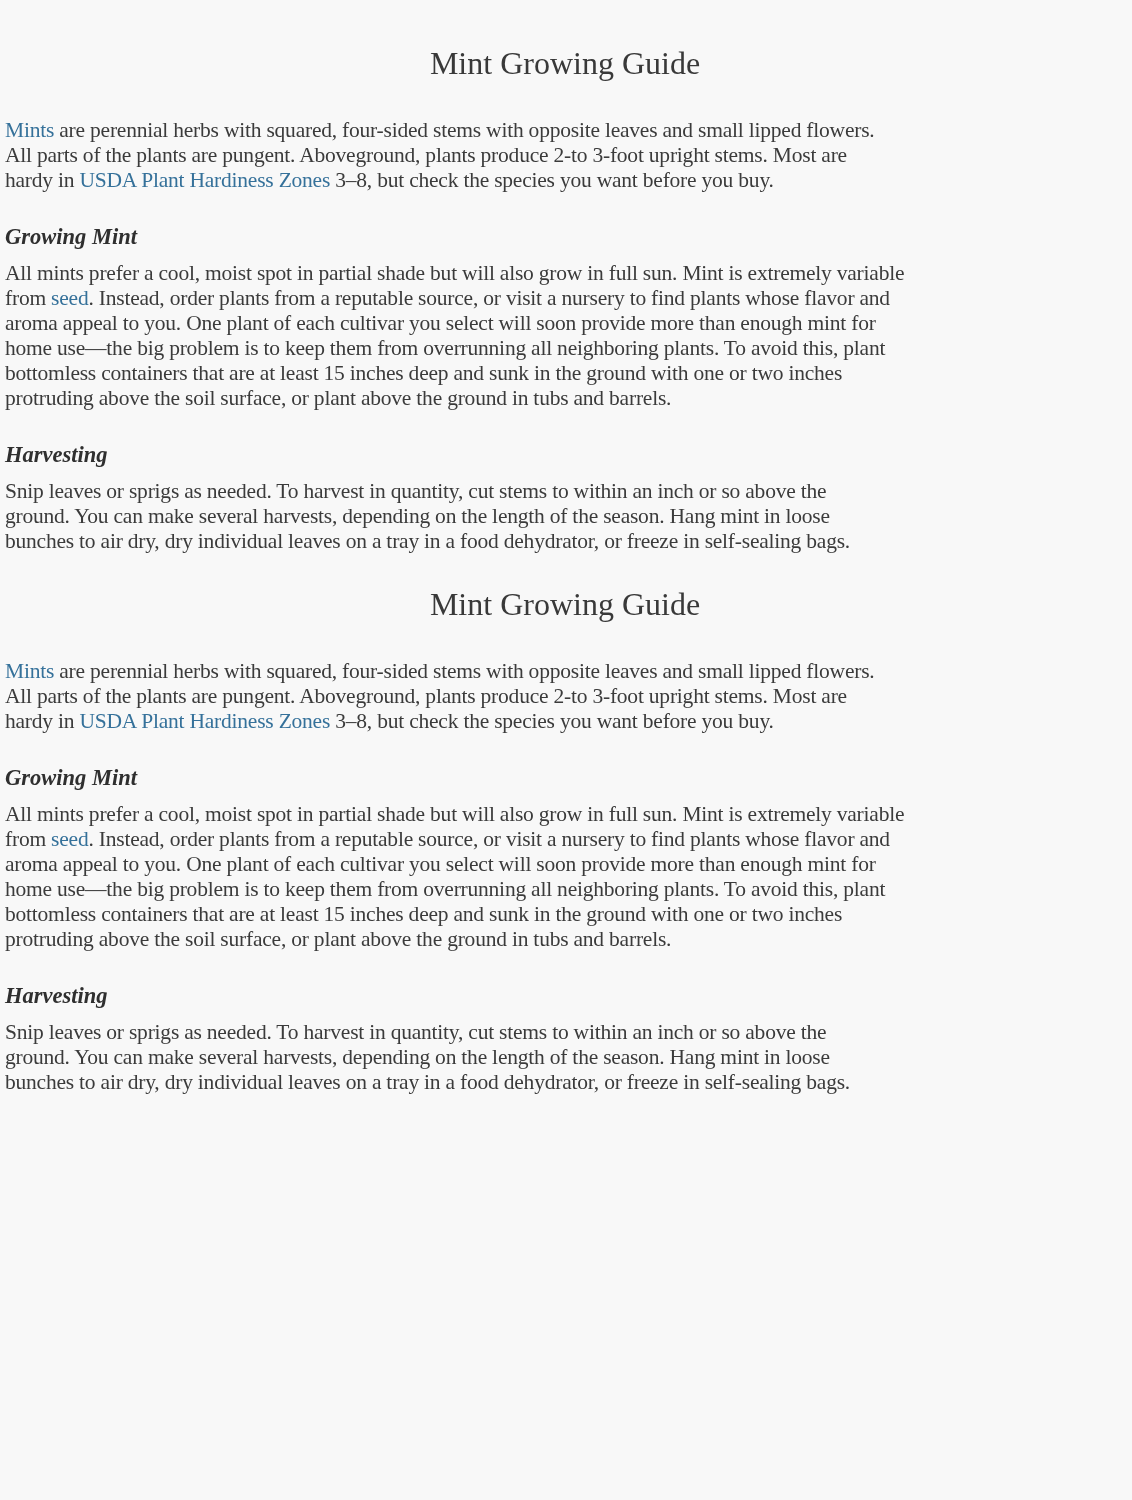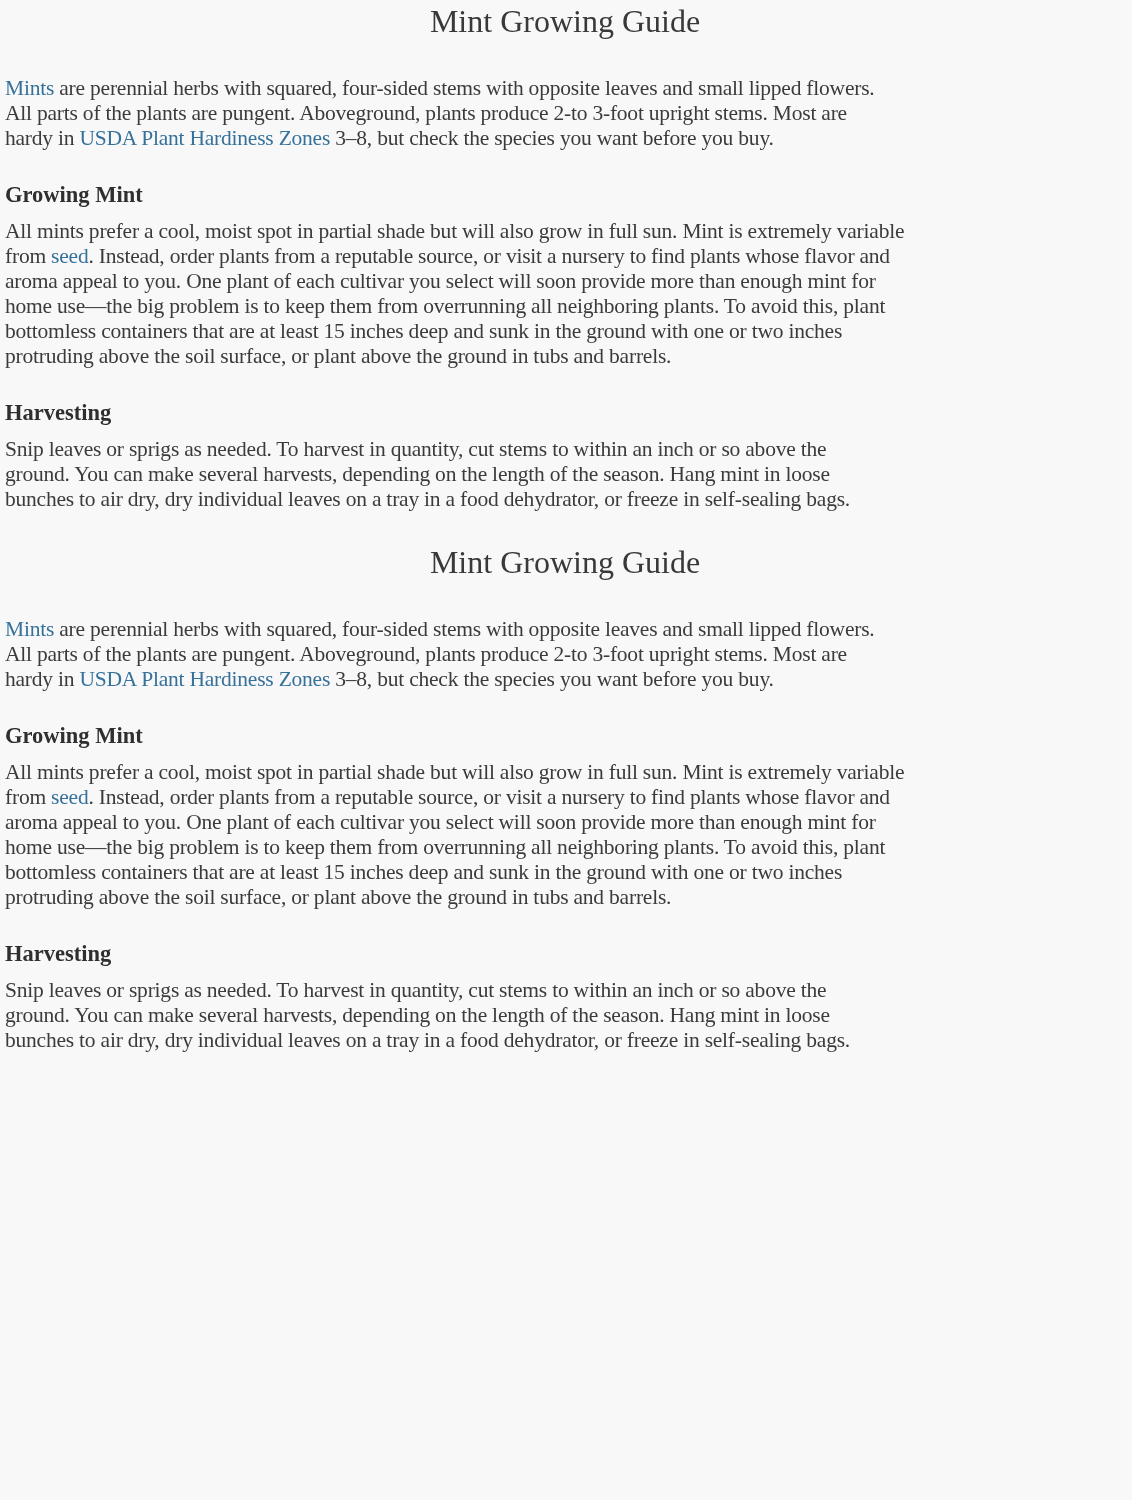--- a/index.html
+++ b/index.html
@@ -17,36 +17,38 @@
   }
   body {
     width: 1132px;
     min-height: 1500px;
     font-family: "Liberation Serif", serif;
     color: var(--text);
     overflow: hidden;
   }
   .page {
     padding: 0 7px 0 5px;
+    margin-top: 42px;
   }
   article { margin: 0; }
   h1.doc-title {
     font-size: 32px;
     line-height: 42px;
     font-weight: normal;
     text-align: center;
     color: var(--title);
     margin: 0 0 34px 0;
   }
   h3.section-heading {
     font-size: 22.5px;
     line-height: 30px;
     font-weight: bold;
     color: var(--heading);
     margin: 5px 0 9px 0;
+    font-style: italic;
   }
   p.body-text {
     font-size: 21.5px;
     line-height: 25px;
     letter-spacing: -0.01em;
     margin: 0 0 29px 0;
     color: var(--text);
   }
   p.body-text a {
     color: var(--link);

